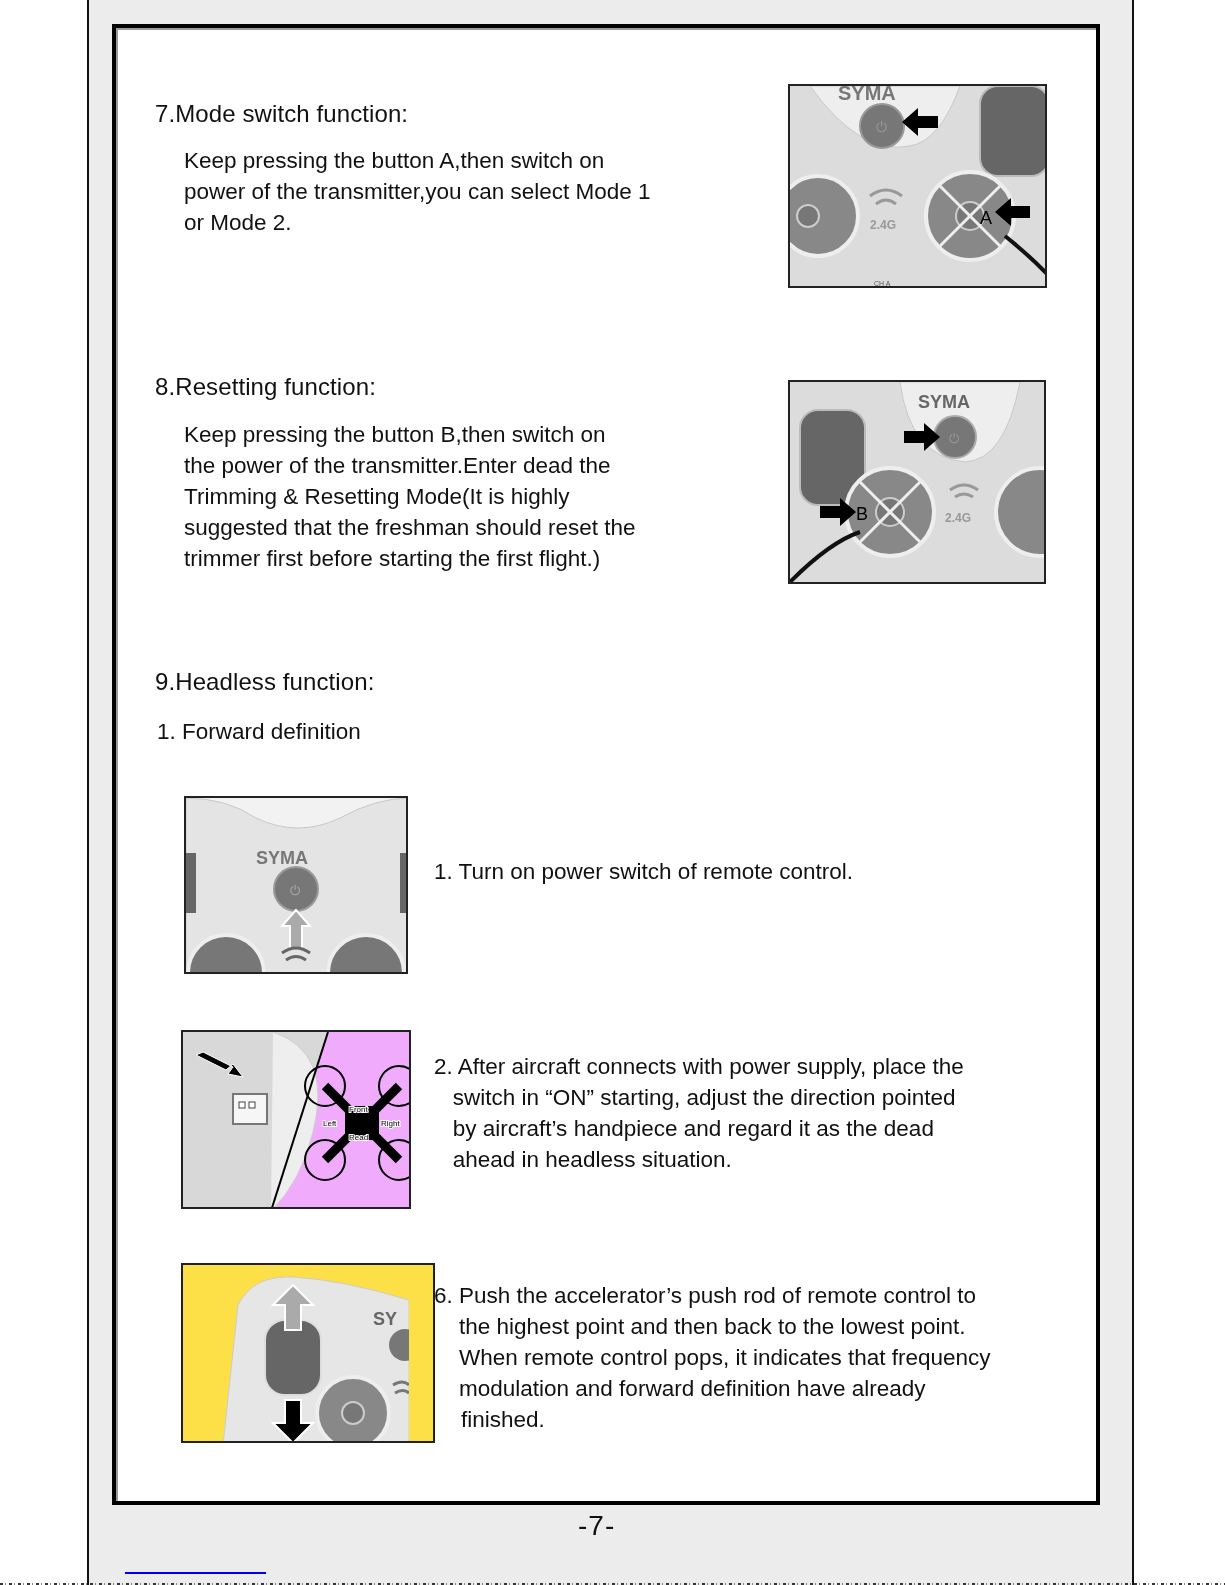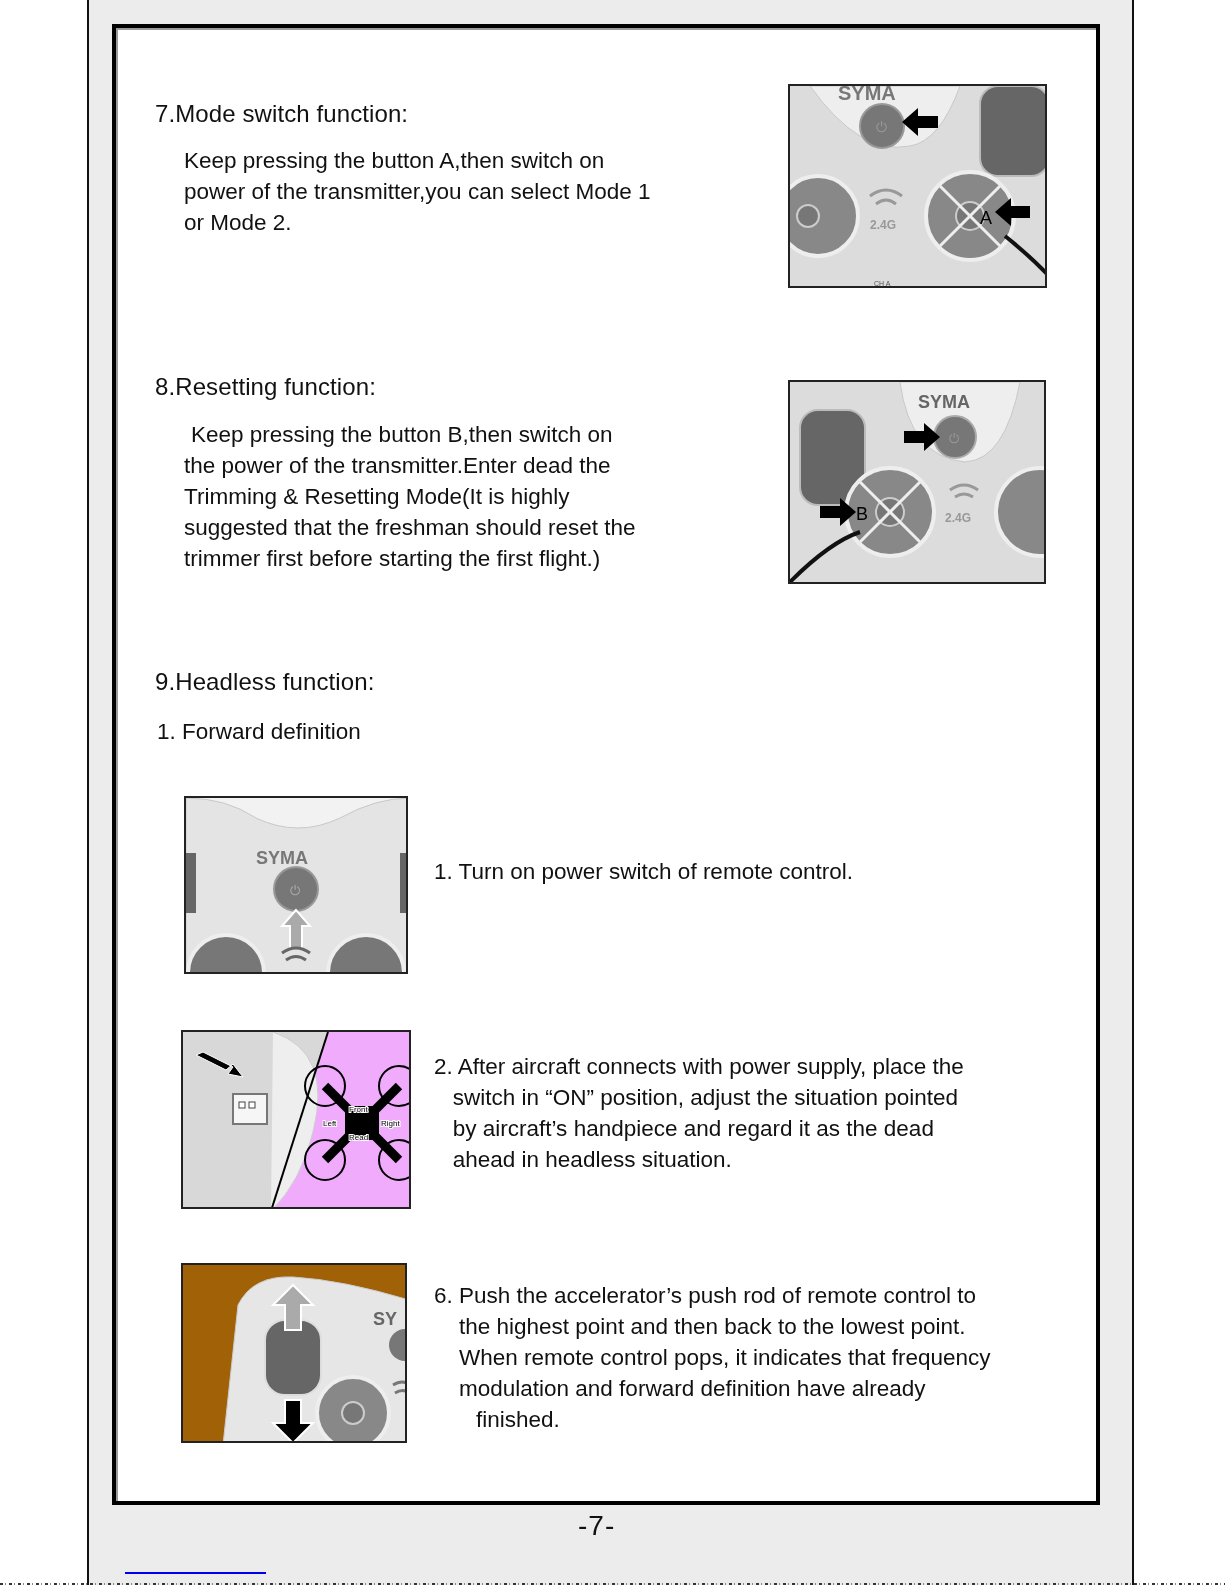--- a/index.html
+++ b/index.html
@@ -42,21 +42,21 @@
     <line x1="150" y1="100" x2="210" y2="160" stroke="#eee" stroke-width="3"></line>
     <line x1="210" y1="100" x2="150" y2="160" stroke="#eee" stroke-width="3"></line>
     <text x="190" y="138" font-family="Liberation Sans, sans-serif" font-size="18" fill="#000">A</text>
     <polygon points="205,126 221,112 221,120 240,120 240,132 221,132 221,140" fill="#000"></polygon>
     <path d="M215 150 Q240 170 259 190" stroke="#111" stroke-width="4" fill="none"></path>
     <text x="84" y="200" font-family="Liberation Sans, sans-serif" font-size="7" fill="#555">CH A</text>
   </svg>
 </div>
 
 <div class="h" style="left:155px;top:373px;">8.Resetting function:</div>
-<div class="p" style="left:191px;top:419px;">Keep pressing the button B,then switch on</div>
+<div class="p" style="left:184px;top:419px;">Keep pressing the button B,then switch on</div>
 <div class="p" style="left:184px;top:450px;">the power of the transmitter.Enter dead the</div>
 <div class="p" style="left:184px;top:481px;">Trimming &amp; Resetting Mode(It is highly</div>
 <div class="p" style="left:184px;top:512px;">suggested that the freshman should reset the</div>
 <div class="p" style="left:184px;top:543px;">trimmer first before starting the first flight.)</div>
 
 <div class="photo" style="left:788px;top:380px;width:258px;height:204px;">
   <svg width="258" height="204" viewBox="0 0 258 204">
     <rect width="258" height="204" fill="#dcdcdc"></rect>
     <path d="M110 0 Q120 75 175 80 Q215 78 230 0 Z" fill="#eeeeee" stroke="#c8c8c8"></path>
     <text x="128" y="26" font-family="Liberation Sans, sans-serif" font-weight="bold" font-size="18" fill="#666">SYMA</text>
@@ -117,38 +117,38 @@
       <circle cx="142" cy="128" r="20" fill="none" stroke="#000" stroke-width="2"></circle>
       <circle cx="216" cy="128" r="20" fill="none" stroke="#000" stroke-width="2"></circle>
       <text x="166" y="80" font-family="Liberation Sans, sans-serif" font-size="8" fill="#000" stroke="#fff" stroke-width="2" paint-order="stroke">Front</text>
       <text x="140" y="94" font-family="Liberation Sans, sans-serif" font-size="8" fill="#000" stroke="#fff" stroke-width="2" paint-order="stroke">Left</text>
       <text x="198" y="94" font-family="Liberation Sans, sans-serif" font-size="8" fill="#000" stroke="#fff" stroke-width="2" paint-order="stroke">Right</text>
       <text x="166" y="108" font-family="Liberation Sans, sans-serif" font-size="8" fill="#000" stroke="#fff" stroke-width="2" paint-order="stroke">Read</text>
     </g>
   </svg>
 </div>
 <div class="p" style="left:434px;top:1051px;">2. After aircraft connects with power supply, place the</div>
-<div class="p" style="left:434px;top:1082px;">   switch in “ON” position, adjust the situation pointed</div>
+<div class="p" style="left:434px;top:1082px;">   switch in “ON” starting, adjust the direction pointed</div>
 <div class="p" style="left:434px;top:1113px;">   by aircraft’s handpiece and regard it as the dead</div>
 <div class="p" style="left:434px;top:1144px;">   ahead in headless situation.</div>
 
-<div class="photo" style="left:181px;top:1263px;width:226px;height:180px;background:#a16207;">
+<div class="photo" style="left:181px;top:1263px;width:254px;height:180px;background:#fde047;">
   <svg width="226" height="180" viewBox="0 0 226 180">
     <path d="M40 180 L55 40 Q70 10 110 12 Q160 15 226 35 L226 180 Z" fill="#e6e6e6" stroke="#ccc"></path>
     <text x="190" y="60" font-family="Liberation Sans, sans-serif" font-weight="bold" font-size="18" fill="#666">SY</text>
     <circle cx="222" cy="80" r="16" fill="#777"></circle>
     <rect x="82" y="55" width="56" height="75" rx="20" fill="#666" stroke="#ddd" stroke-width="2"></rect>
     <polygon points="110,20 90,40 102,40 102,65 118,65 118,40 130,40" fill="#aaa" stroke="#fff" stroke-width="2"></polygon>
     <polygon points="110,178 90,158 102,158 102,135 118,135 118,158 130,158" fill="#000" stroke="#fff" stroke-width="2"></polygon>
     <circle cx="170" cy="148" r="36" fill="#888" stroke="#eee" stroke-width="4"></circle>
     <circle cx="170" cy="148" r="11" fill="#777" stroke="#ccc" stroke-width="2"></circle>
     <path d="M210 120 q10 -6 16 0 M212 128 q8 -5 14 0" stroke="#777" stroke-width="3" fill="none"></path>
   </svg>
 </div>
 <div class="p" style="left:434px;top:1280px;">6. Push the accelerator’s push rod of remote control to</div>
 <div class="p" style="left:434px;top:1311px;">    the highest point and then back to the lowest point.</div>
 <div class="p" style="left:434px;top:1342px;">    When remote control pops, it indicates that frequency</div>
 <div class="p" style="left:434px;top:1373px;">    modulation and forward definition have already</div>
-<div class="p" style="left:451px;top:1404px;">    finished.</div>
+<div class="p" style="left:436px;top:1404px;">    finished.</div>
 
 <div class="pagenum">-7-</div>
 <div class="link"></div>
 <div class="dotline"></div>
 
 </body></html>

